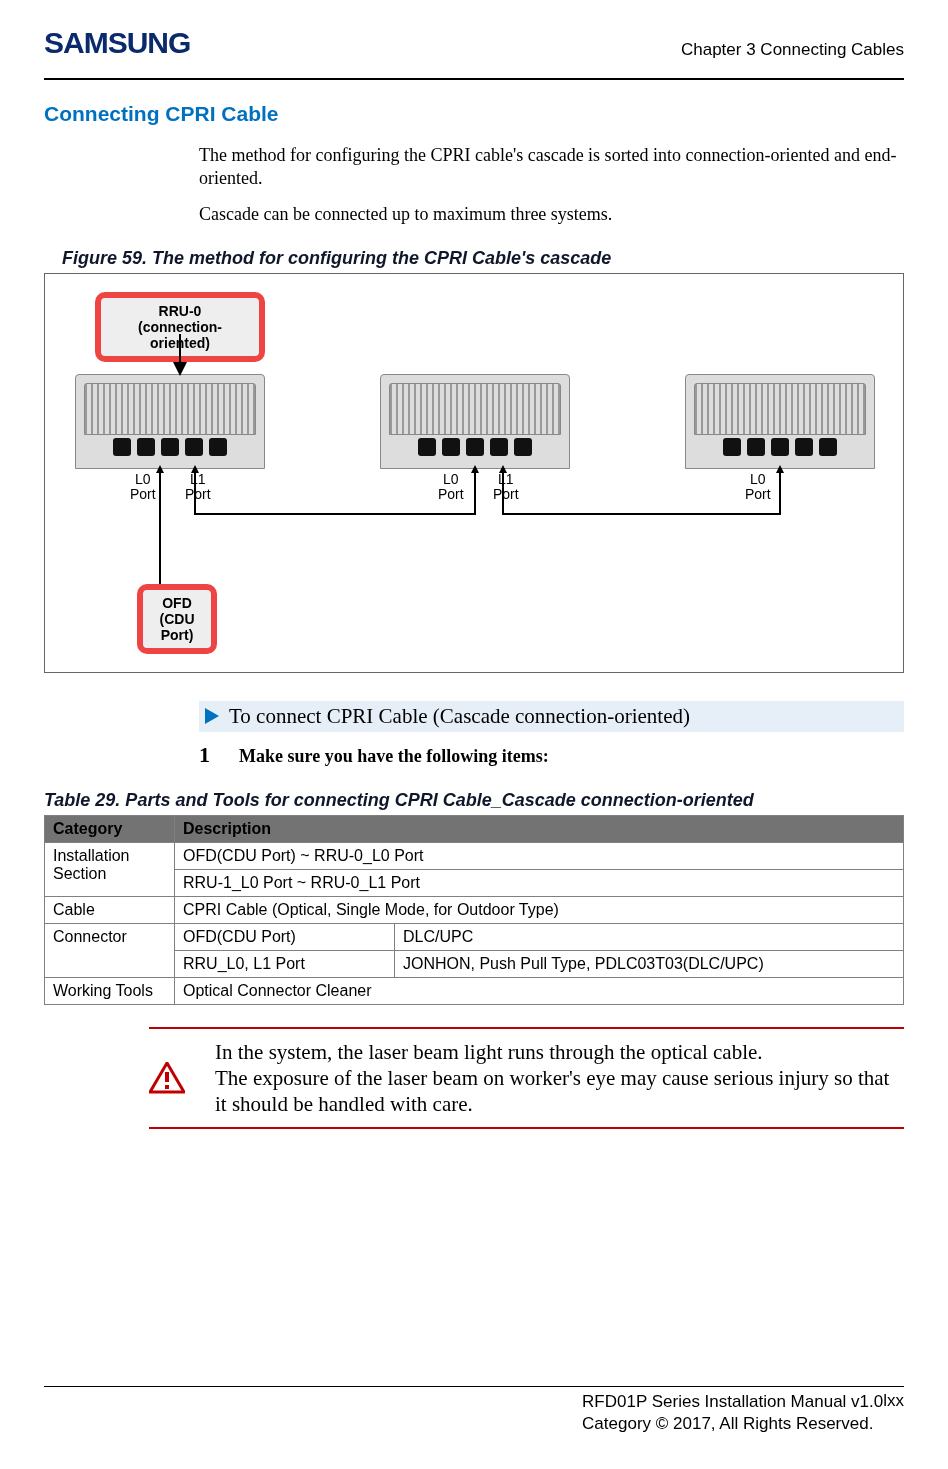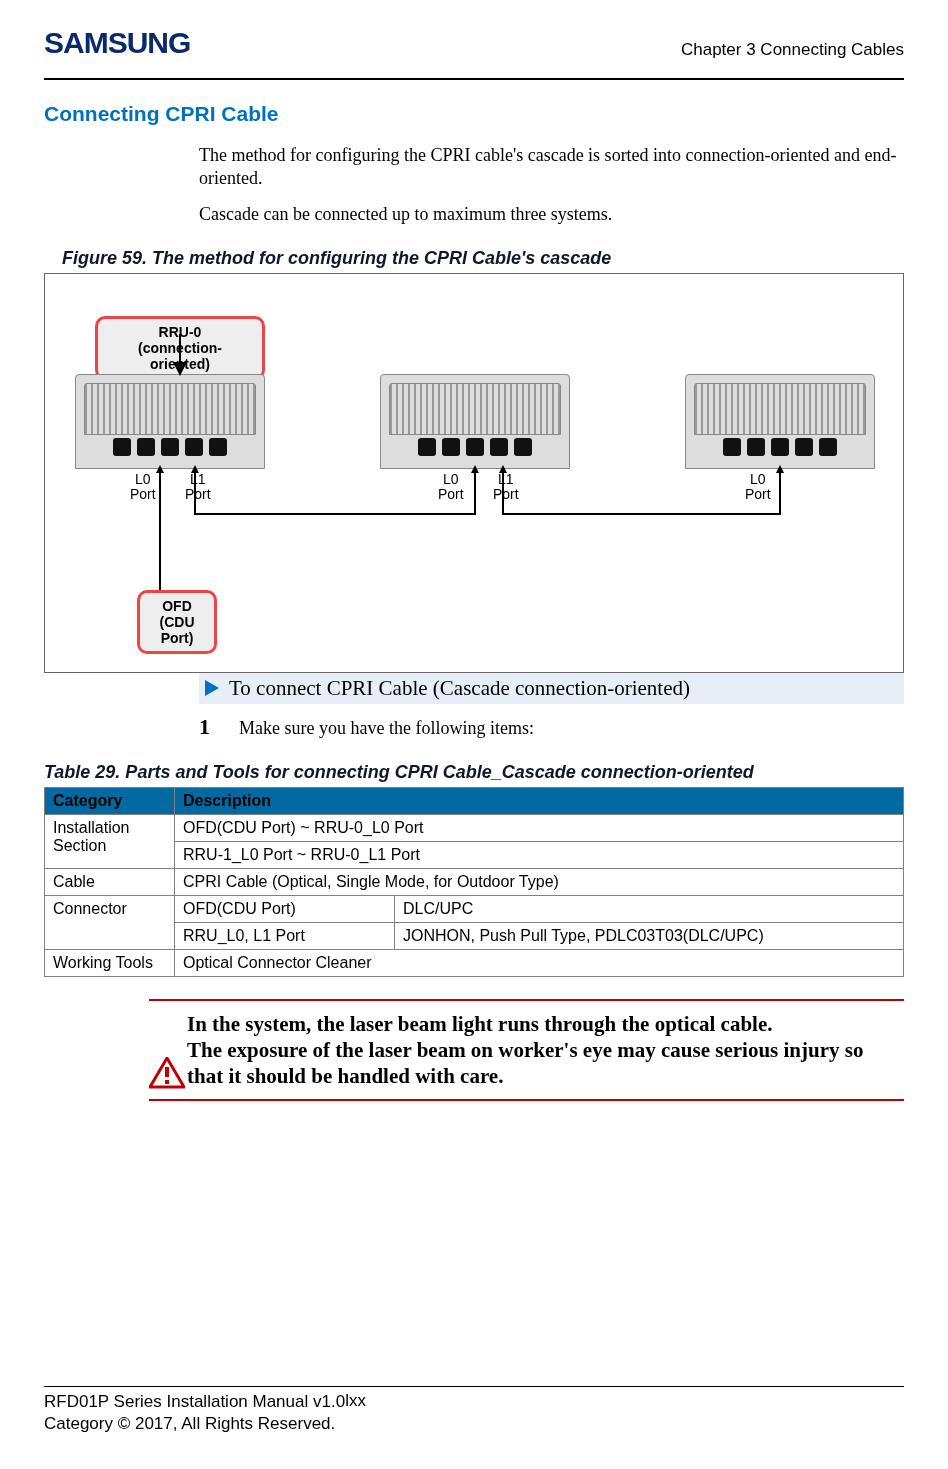--- a/index.html
+++ b/index.html
@@ -57,27 +57,26 @@
   .tab-caption { margin-left: 0; }
   .figure-frame {
     border: 1px solid #666;
     width: 100%;
     height: 400px;
     position: relative;
   }
   .rru-label, .ofd-label {
     position: absolute;
     background: #eee;
-    border: 3px solid #ef4444;
+    border: 6px solid #ef4444;
     border-radius: 10px;
     font-size: 14px;
     font-weight: 700;
     text-align: center;
     padding: 5px 12px;
-    margin-top: 24px;
   }
   .rru-label { left: 50px; top: 18px; width: 170px; }
   .ofd-label { left: 92px; bottom: 18px; width: 80px; }
   .device {
     position: absolute;
     width: 190px;
     height: 95px;
     top: 100px;
     background: #ddd;
     border: 1px solid #888;
@@ -117,20 +116,21 @@
     left: 0; top: 0;
     width: 100%; height: 100%;
     pointer-events: none;
   }
   .proc-header {
     background: #e6eef7;
     display: flex;
     align-items: center;
     gap: 10px;
     padding: 3px 6px;
+    margin-top: 28px;
     margin-left: 155px;
     font-family: "Times New Roman", Times, serif;
     font-size: 21px;
   }
   .proc-header .arrow {
     width: 0; height: 0;
     border-top: 8px solid transparent;
     border-bottom: 8px solid transparent;
     border-left: 14px solid #0070c0;
   }
@@ -153,53 +153,52 @@
     margin-top: 4px;
     font-size: 16px;
   }
   table.parts th, table.parts td {
     border: 1px solid #808080;
     padding: 4px 8px;
     text-align: left;
     vertical-align: top;
   }
   table.parts th {
-    background: #0369a1;
+    background: #737373;
     font-weight: 700;
   }
   .warning-block {
     margin-top: 22px;
     border-top: 2px solid #c00000;
     border-bottom: 2px solid #c00000;
     padding: 10px 0 10px 0;
     display: flex;
-    align-items: flex-end;
-    gap: 2px;
+    align-items: center;
+    gap: 30px;
     margin-left: 105px;
-    font-weight: bold;
   }
   .warn-icon {
     width: 36px; height: 32px;
     position: relative;
     flex-shrink: 0;
   }
   .warn-icon svg { width: 100%; height: 100%; }
   .warn-text {
     font-family: "Times New Roman", Times, serif;
     font-size: 21px;
     line-height: 1.25;
   }
   .footer {
     position: absolute;
     bottom: 34px;
     left: 44px; right: 44px;
     border-top: 1.5px solid #000;
     padding-top: 4px;
     display: flex;
-    justify-content: flex-start;
+    justify-content: flex-end;
     font-size: 17px;
   }
   .footer .left { line-height: 1.3; }
 </style>
 </head>
 <body>
 
 <div class="top-header">
   <div class="brand">SAMSUNG</div>
   <div class="chapter-label">Chapter 3 Connecting Cables</div>
@@ -296,21 +295,21 @@
   </div>
 </div>
 
 <div class="proc-header">
   <div class="arrow"></div>
   <span>To connect CPRI Cable (Cascade connection-oriented)</span>
 </div>
 
 <div class="step">
   <span class="step-num">1</span>
-  <span class="para" style="margin:0;">Make sure you have the following items:</span>
+  <span class="para" style="margin:0;font-weight:bold;">Make sure you have the following items:</span>
 </div>
 
 <div class="tab-caption">Table 29. Parts and Tools for connecting CPRI Cable_Cascade connection-oriented</div>
 
 <table class="parts">
   <tbody>
       <tr>
     <th style="width:130px;">Category</th>
     <th colspan="2">Description</th>
   </tr>

